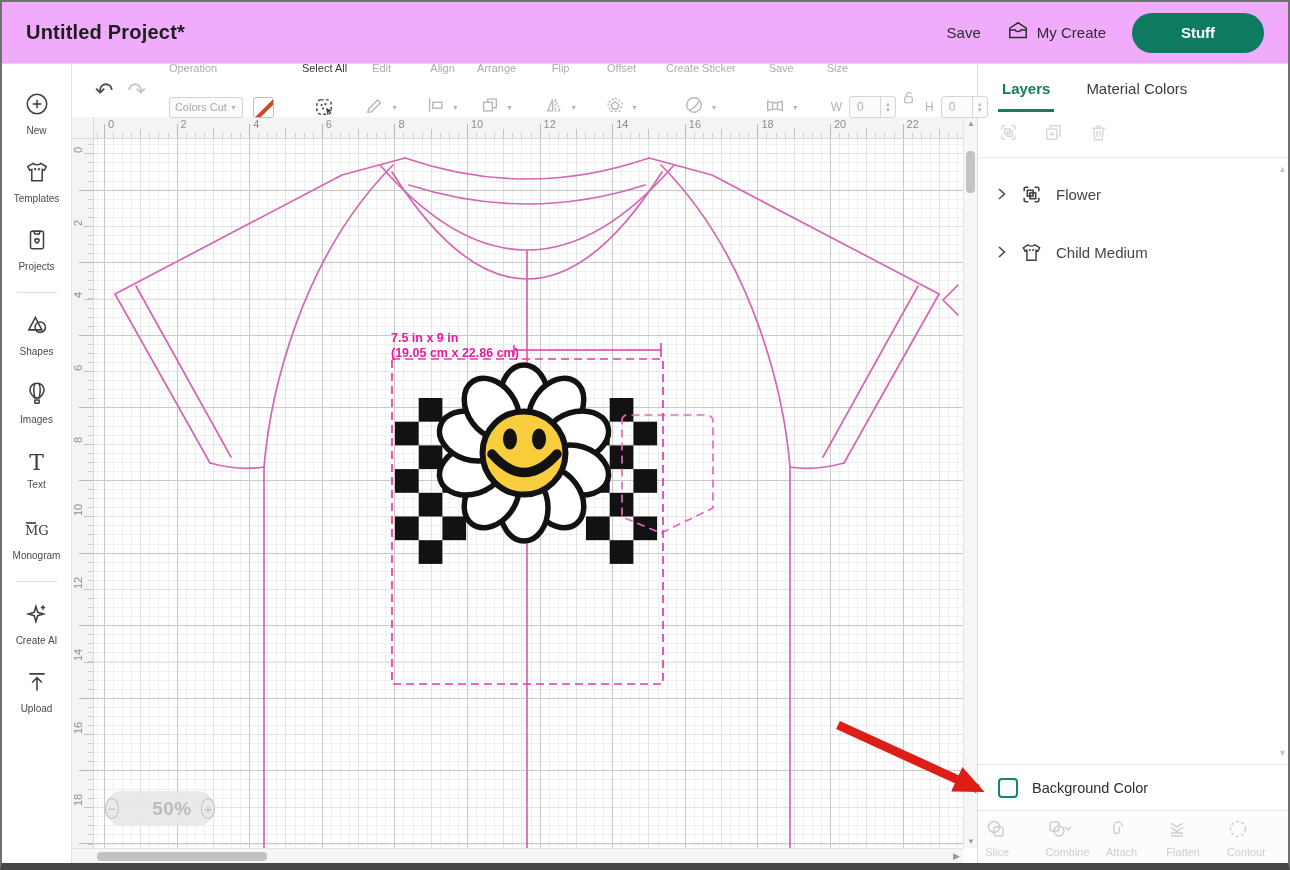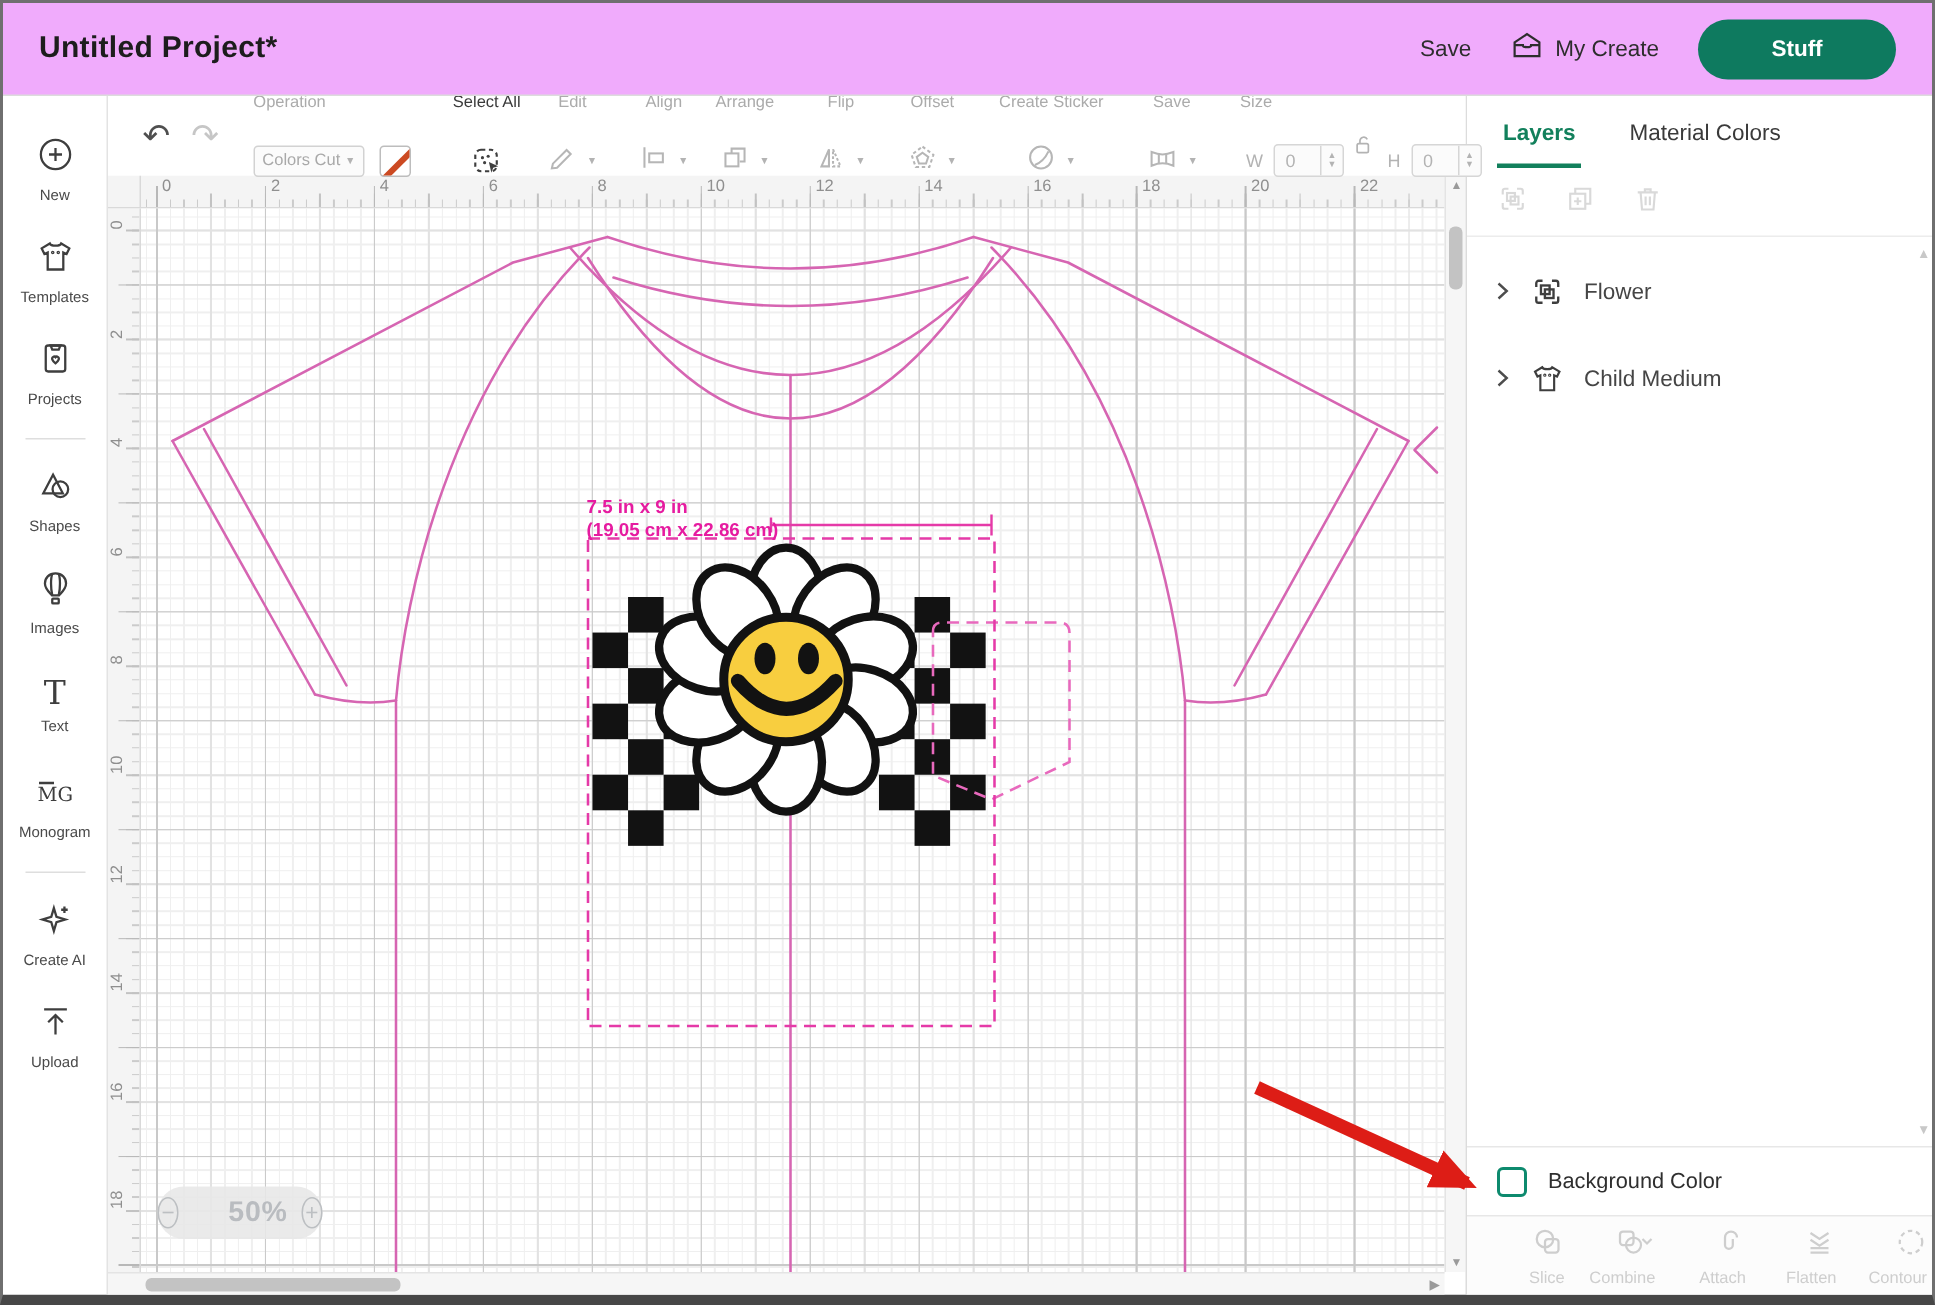--- a/index.html
+++ b/index.html
@@ -100,21 +100,21 @@
   #layer-list { flex:1; position:relative; padding:14px 0 0 18px; }
   .layer-row { display:flex; align-items:center; gap:13px; height:44px; margin-bottom:14px; cursor:pointer; }
   .layer-row svg.chev { stroke:#4d4d4d; fill:none; stroke-width:1.6; }
   .layer-row svg.licon { stroke:#3e3e3e; fill:none; stroke-width:1.5; }
   .layer-name { font-size:15px; color:#454545; }
   .scroll-hint { position:absolute; right:5px; font-size:9px; color:#c8c8c8; }
   #bg-row { height:46px; border-top:1px solid #e7e7e7; display:flex; align-items:center; padding:0 20px; gap:14px; background:#fff; }
   #bg-checkbox { width:20px; height:20px; border:2px solid #0d8a6e; border-radius:4px; background:#fff; cursor:pointer; }
   #bg-label { font-size:14.5px; color:#2f2f2f; }
   #panel-actions { height:54px; border-top:1px solid #e7e7e7; background:#fcfcfc; display:flex; align-items:center; justify-content:space-around; padding:0 6px;}
-  .pa-item { display:flex; flex-direction:column; align-items:flex-end; gap:2px; color:#cecece; width:58px; }
+  .pa-item { display:flex; flex-direction:column; align-items:flex-start; gap:2px; color:#cecece; width:58px; }
   .pa-item svg { stroke:#cecece; fill:none; stroke-width:1.5; }
   .pa-label { font-size:11px; color:#cecece; }
 
   #arrow-overlay { position:absolute; left:0; top:0; width:1290px; height:870px; pointer-events:none; z-index:50; }
 </style>
 </head>
 <body>
 
 <div id="app">
 

